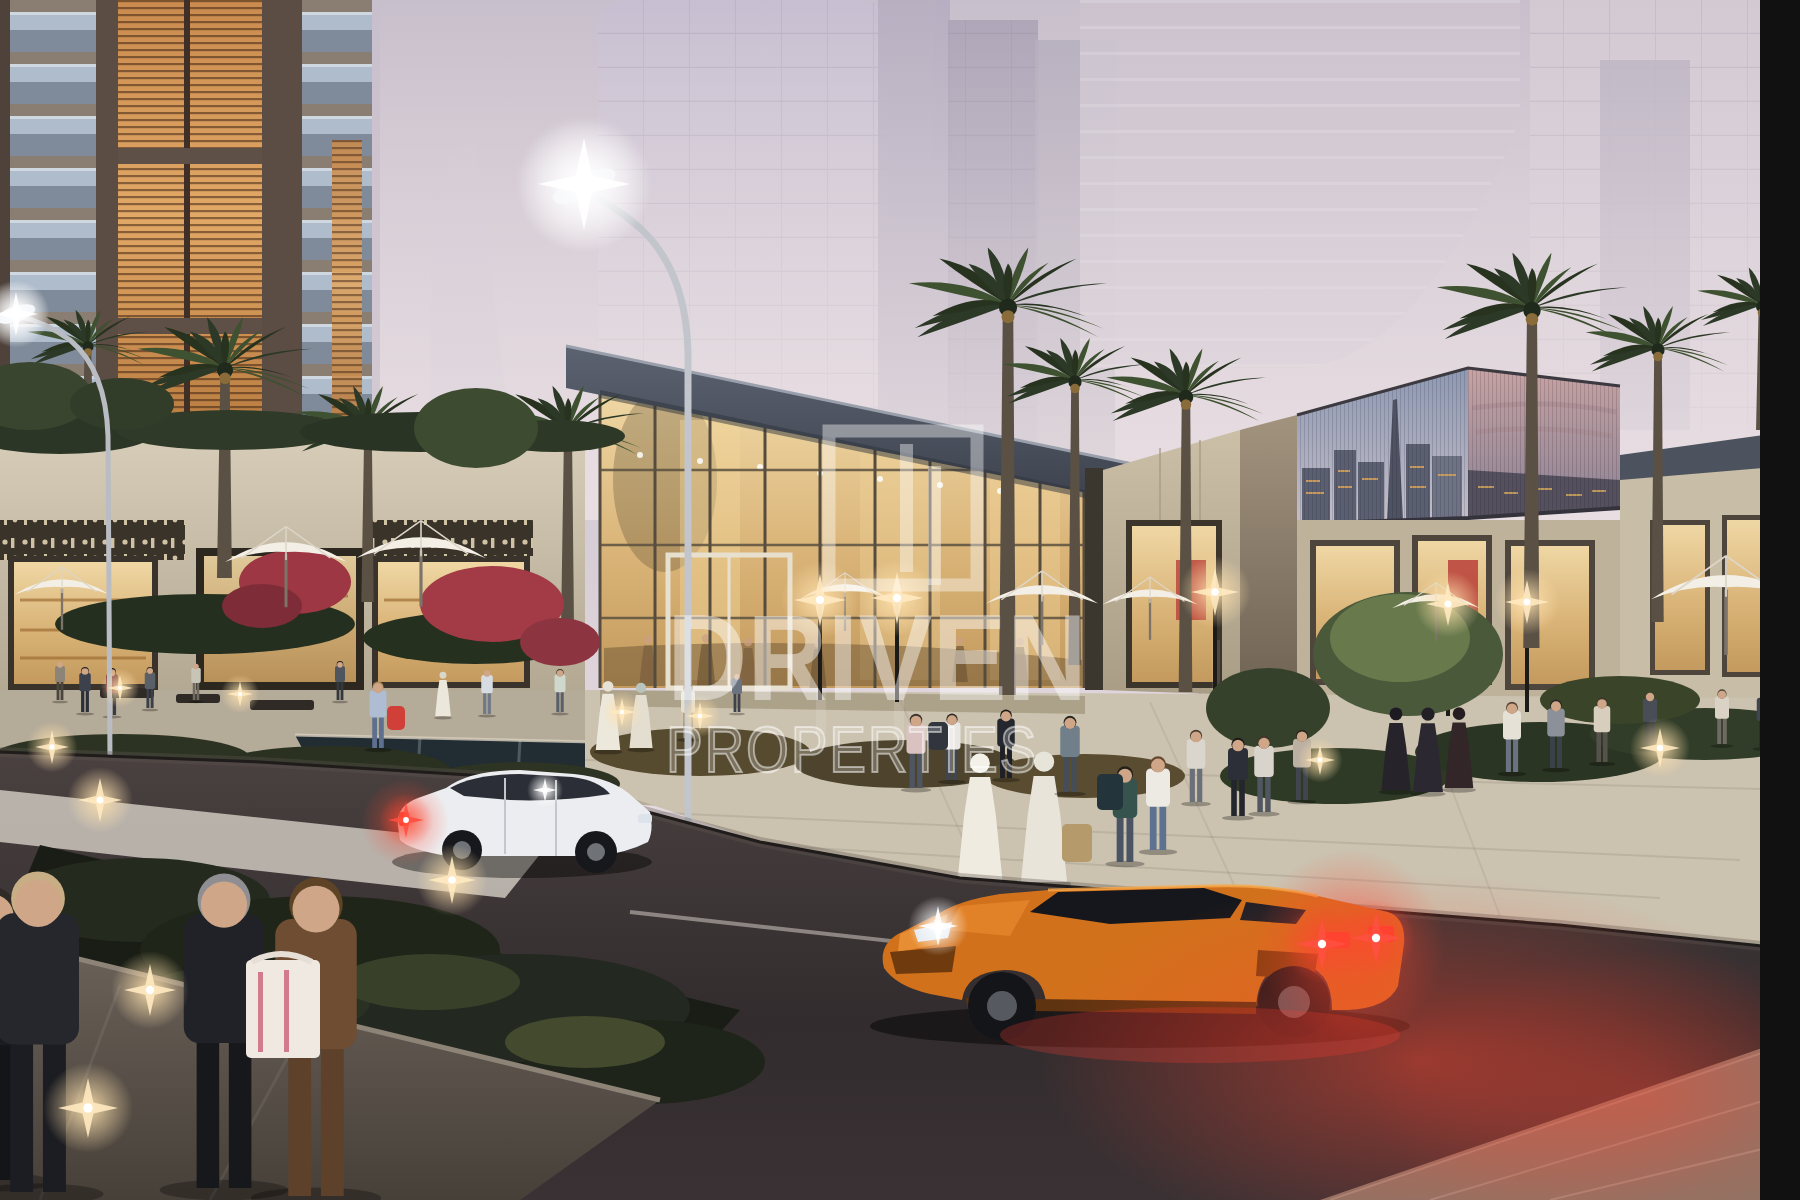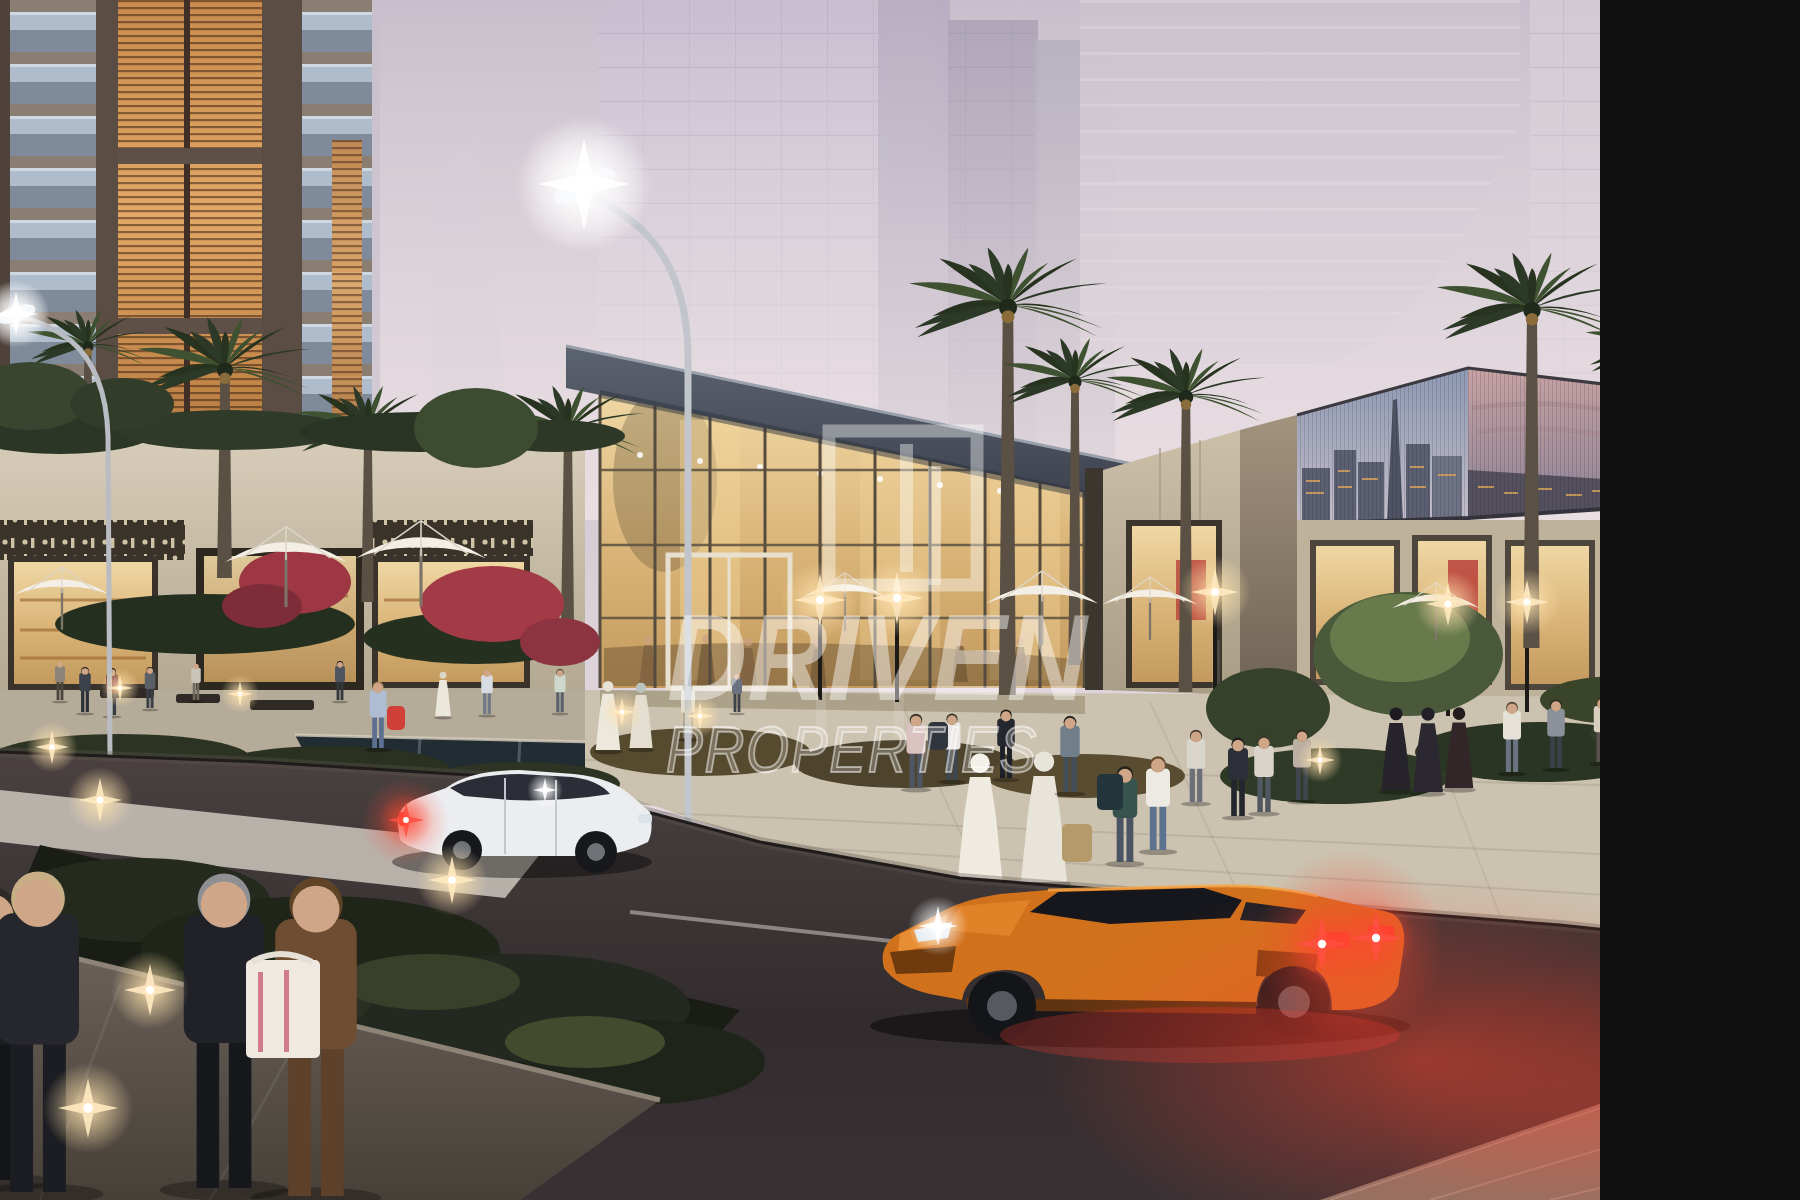--- a/index.html
+++ b/index.html
@@ -1,17 +1,17 @@
 <!DOCTYPE html>
 <html><head>
 <meta charset="utf-8">
 <style>
   html,body{margin:0;padding:0;background:#111;}
-  #stage{position:relative;width:1600px;height:1200px;overflow:hidden;
-         font-family:"Liberation Sans","DejaVu Sans",sans-serif;font-style:italic;}
+  #stage{position:relative;width:1760px;height:1200px;overflow:hidden;
+         font-family:"Liberation Sans","DejaVu Sans",sans-serif;}
   svg{display:block}
   text{font-family:"Liberation Sans","DejaVu Sans",sans-serif;}
 </style>
 </head>
 <body>
 
 <div id="stage">
 <svg id="scene" width="1800" height="1200" viewBox="0 0 1800 1200">
   <defs>
     <linearGradient id="skyG" x1="0" y1="0" x2="0" y2="1">

